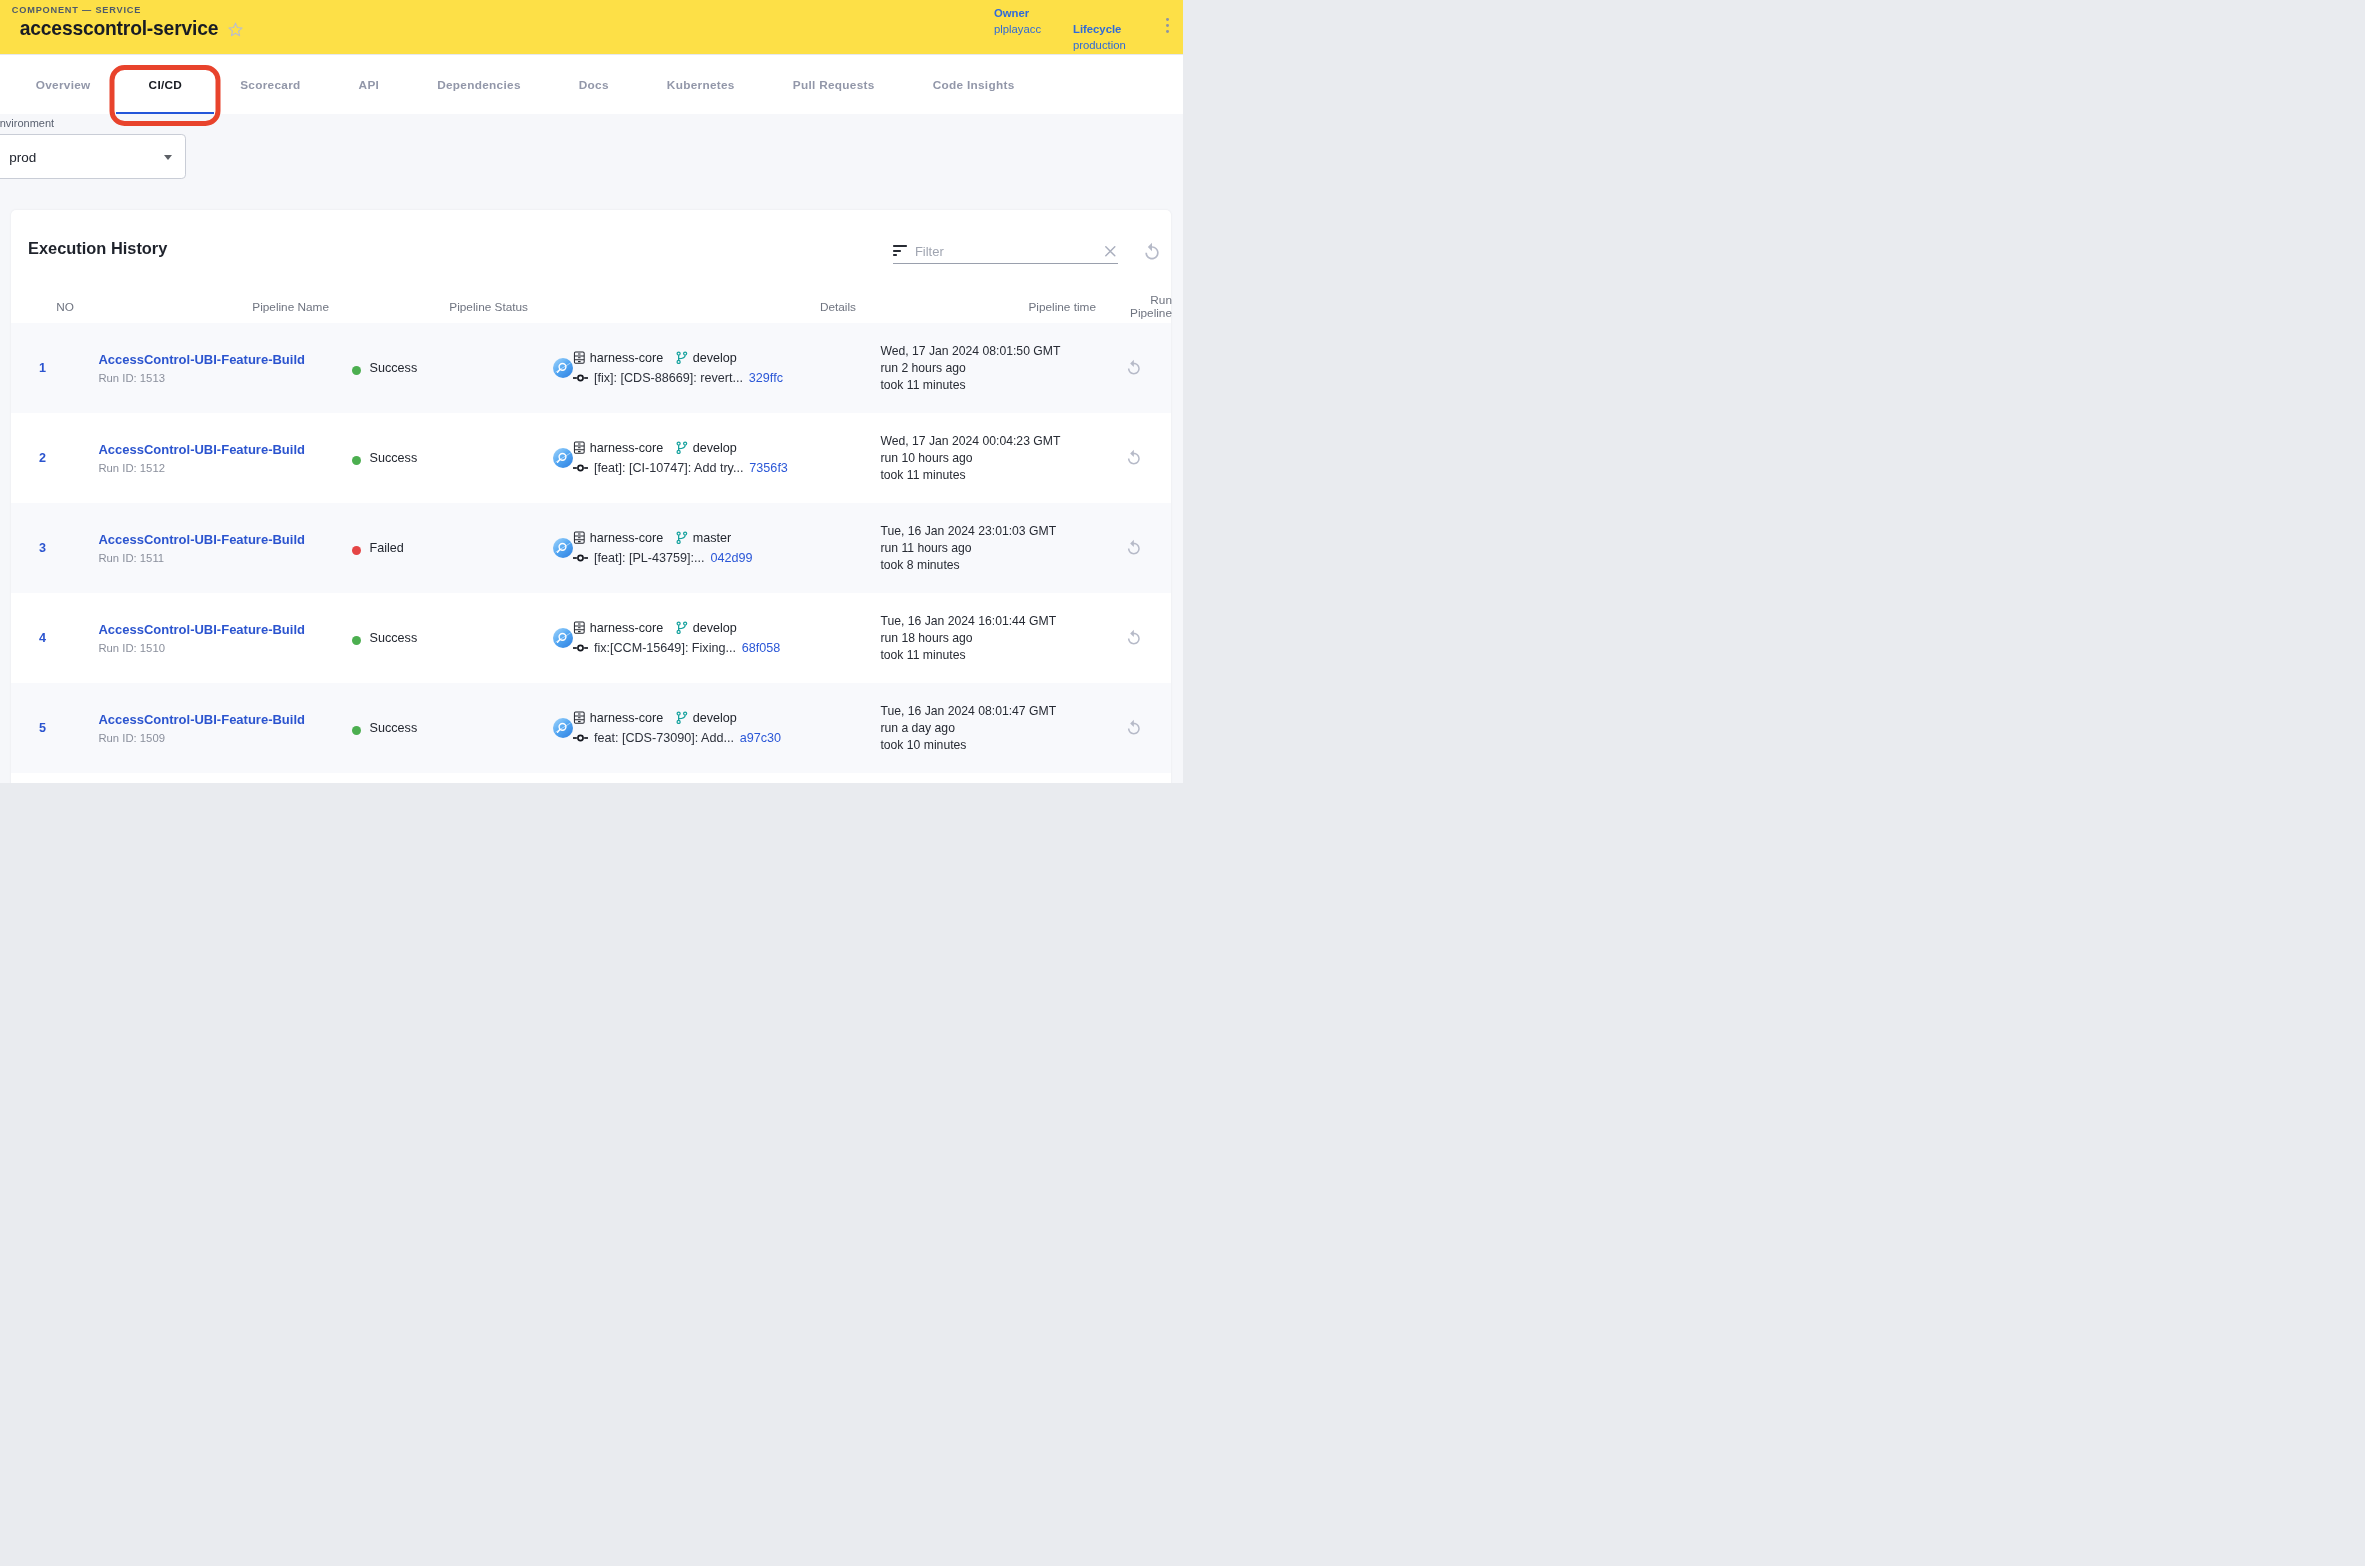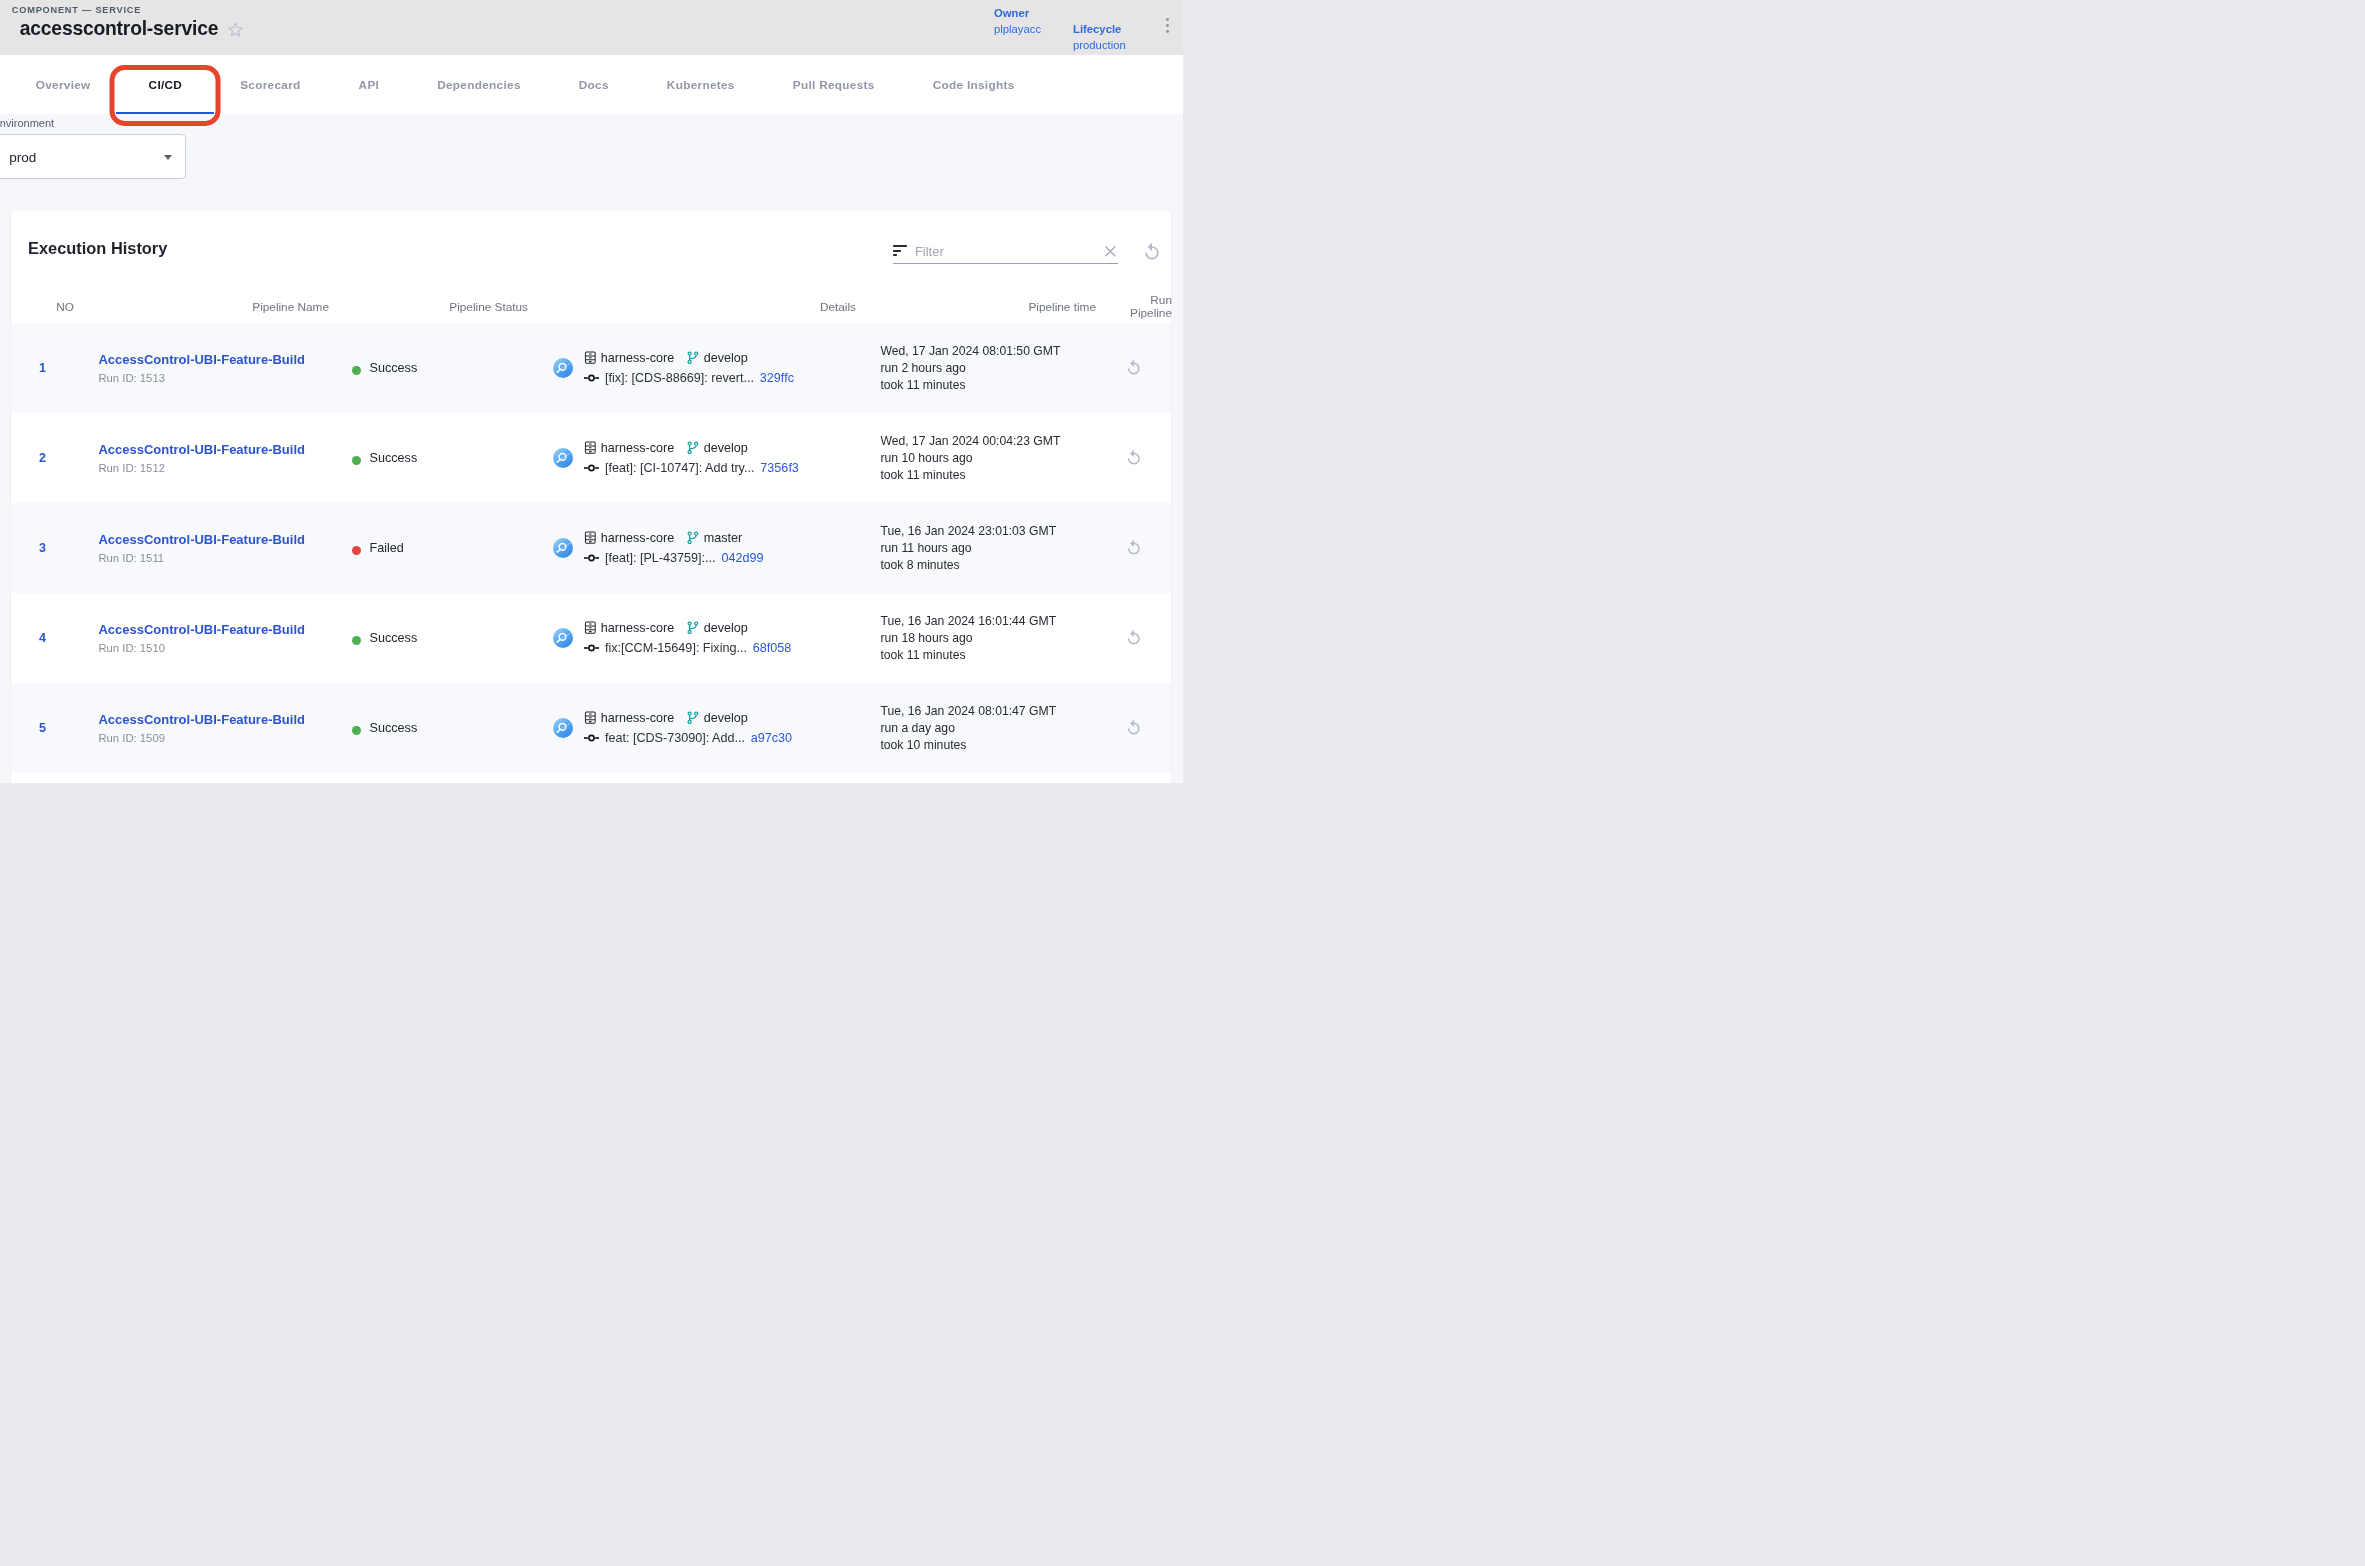--- a/index.html
+++ b/index.html
@@ -1,20 +1,20 @@
 <!DOCTYPE html>
 <html style="font-size:13.5px"><head>
 <meta charset="utf-8">
 <style>
   * { box-sizing: border-box; margin: 0; padding: 0; }
   body { background:#e9ebef; font-family:"Liberation Sans","DejaVu Sans",sans-serif; }
   .page { position:relative; width:1183px; height:783px; background:#f6f7fa; overflow:hidden; }
 
   
-  .topbar { position:absolute; top:0; left:0; right:0; height:54px; background:#e5e5e5; }
+  .topbar { position:absolute; top:0; left:0; right:0; height:54px; background:#fde047; }
   .eyebrow { position:absolute; left:11.8px; top:5px; font-size:9.2px; font-weight:600;
              letter-spacing:0.8px; color:#4e5a6b; }
   .title-row { position:absolute; left:11.8px; top:17.7px; display:flex; align-items:center; gap:9.2px;margin-left:8px; }
   .page-title { font-size:19.3px; font-weight:700; color:#181c25; letter-spacing:-0.2px; }
   .star-btn { display:inline-flex; cursor:pointer; margin-top:2.5px; }
   .meta-block { position:absolute; font-size:11.3px; color:var(--accent,#2f6ad9); }
   .meta-owner { left:994px; top:6.7px; }
   .meta-lifecycle { left:1073px; top:10px;margin-top:13px; }
   .meta-block .lbl { font-weight:700; }
   .meta-block .val { margin-top:4.2px; cursor:pointer; }
@@ -77,21 +77,21 @@
   .row { height:90px; align-items:center; }
   .row:nth-child(odd) { background:#f8f9fc; }
   .c-no { text-align:center; color:var(--accent-link,#2b54cf); font-weight:600; font-size:12.6px; }
   .c-name { padding-left:24.4px; }
   .pipe-link { display:inline-block; color:var(--accent-link,#2b54cf); font-weight:700;
                font-size:13px; text-decoration:none; cursor:pointer; }
   .run-id { color:#8a8f9c; font-size:11.3px; margin-top:5px; }
   .c-status { padding-left:23px; display:flex; align-items:flex-end; gap:8.4px; font-size:12.6px;
               color:#22262f; }
   .dot { width:9.2px; height:9.2px; border-radius:50%; flex:none; }
-  .c-details { padding-left:25px; display:flex; align-items:center; gap:11px; }
+  .c-details { padding-left:25px; display:flex; align-items:center; }
   .module-badge { width:20px; height:20px; border-radius:50%; flex:none; cursor:pointer;
                   background:linear-gradient(140deg,#a6d7fb 0%,#53a7f3 48%,#2e7fe0 100%);
                   display:flex; align-items:center; justify-content:center; }
   .dl1 { display:flex; align-items:center; gap:4.2px; font-size:12.6px; color:#23272f; }
   .dl1 .branch-gap { margin-left:7.6px; }
   .dl2 { display:flex; align-items:center; gap:5.9px; margin-top:6.7px; font-size:12.6px; color:#2d313b; }
   .hash { color:#2b57d7; text-decoration:none; cursor:pointer; }
   .ic { display:inline-flex; flex:none; }
   .c-time { padding-left:24.4px; font-size:12.2px; color:#272b34; line-height:17px; }
   .c-run { display:flex; justify-content:center; }

